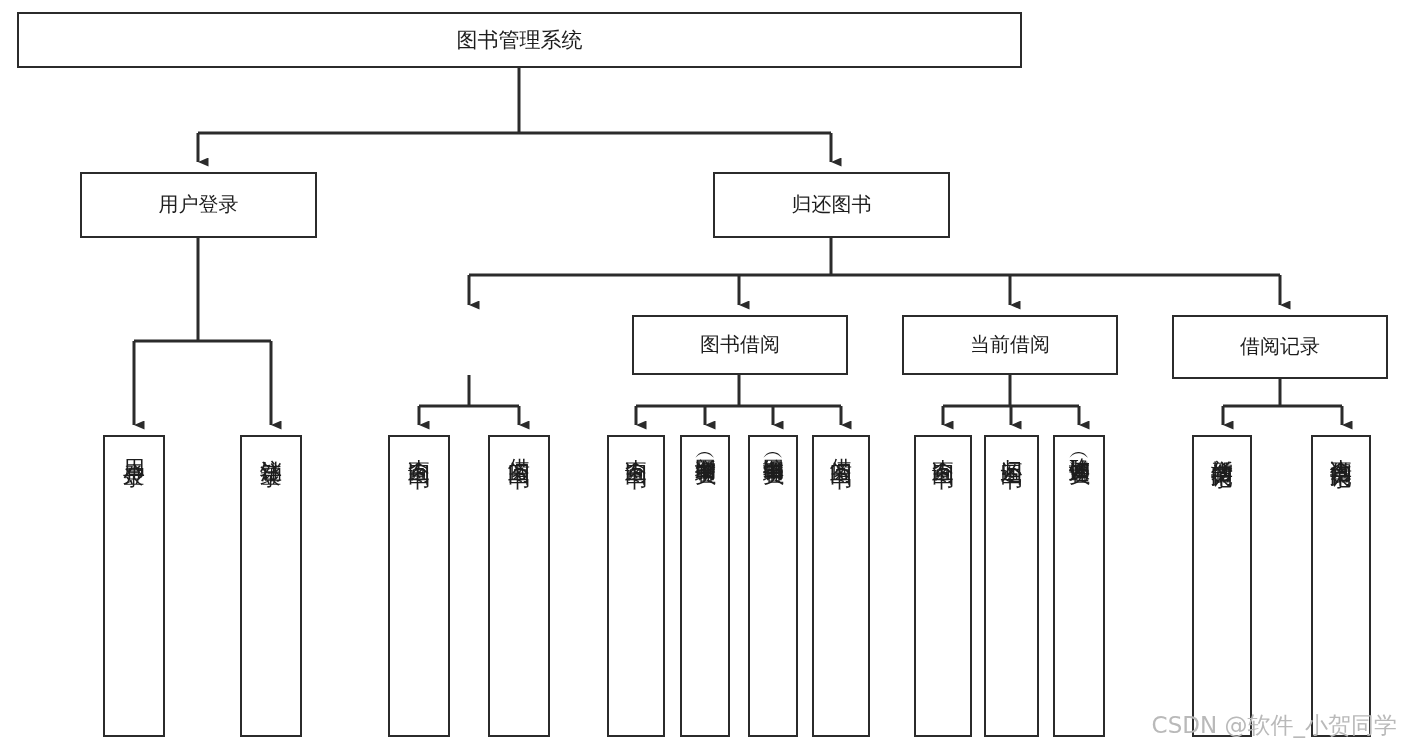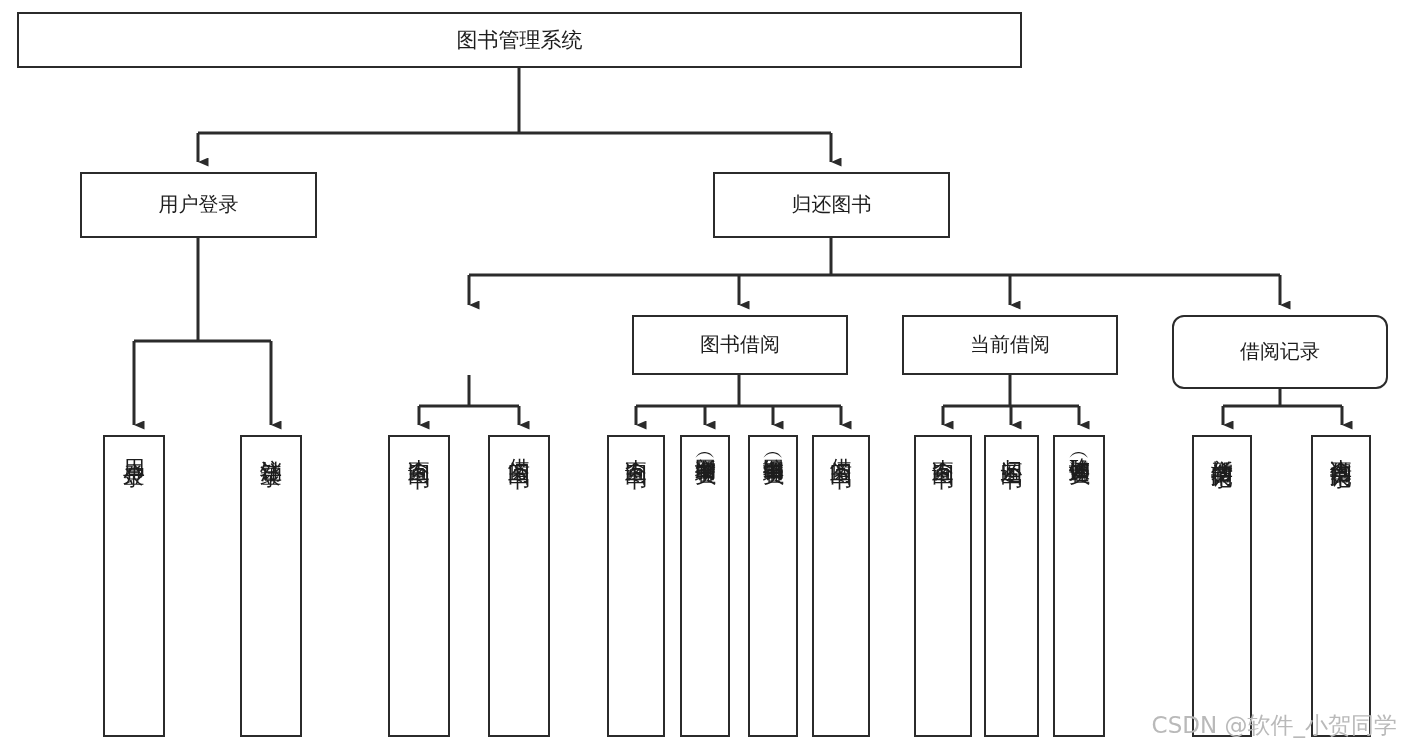--- a/index.html
+++ b/index.html
@@ -147,21 +147,21 @@
 
 
   <div class="node node-l2" style="left:902px; top:315px; width:216px; height:60px;">
     <span class="node-label">当前借阅</span>
   </div>
 
   <div class="node node-l2" style="left:632px; top:315px; width:216px; height:60px;">
     <span class="node-label">图书借阅</span>
   </div>
 
-  <div class="node node-l2" style="left:1172px; top:315px; width:216px; height:74px;border-radius:12px;">
+  <div class="node node-l2" style="left:1172px; top:315px; width:216px; height:64px;">
     <span class="node-label">借阅记录</span>
   </div>
 
   <div class="node node-leaf" style="left:103px; top:435px; width:62px; height:302px;">
     <span class="node-label">用户登录</span>
   </div>
   <div class="node node-leaf" style="left:240px; top:435px; width:62px; height:302px;">
     <span class="node-label">注销登录</span>
   </div>
 

